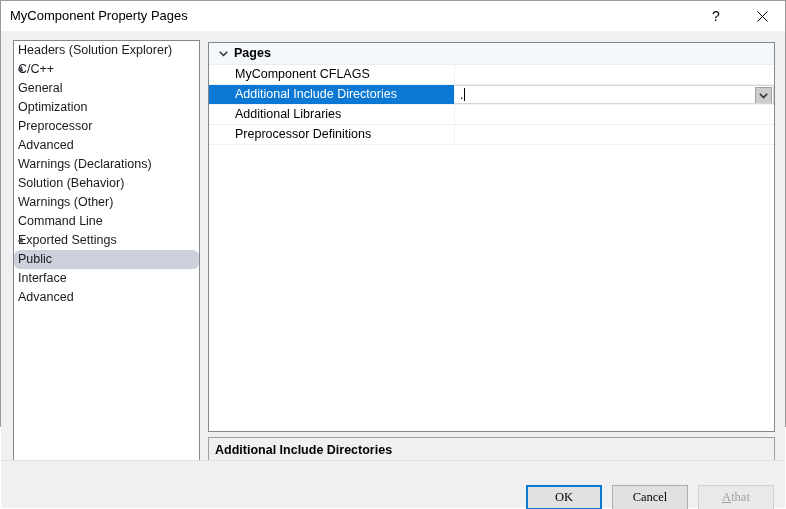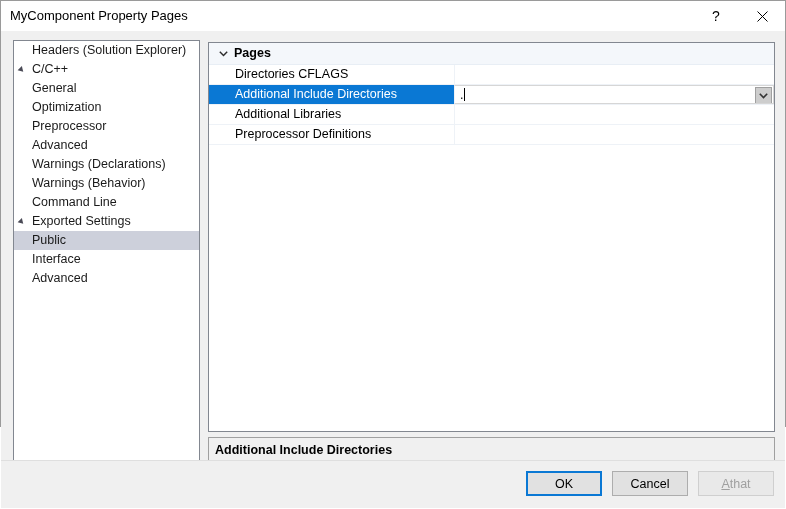--- a/index.html
+++ b/index.html
@@ -86,32 +86,33 @@
     position: relative;
     height: 19px;
     line-height: 19px;
     white-space: nowrap;
     font-size: 12.5px;
     color: #1a1a1a;
     cursor: default;
   }
   .tree-row.selected {
     background: #cdd0db;
+    border-radius: 6px;
   }
   .tree-row .tw {
     position: absolute;
     left: 0; top: 0;
     width: 16px; height: 19px;
     display: flex;
     align-items: center;
     justify-content: center;
   }
   .tree-row .lbl {
     display: block;
-    padding-left: 18px;
+    padding-left: 4px;
   }
   .lvl0 { padding-left: 24px; }
   .lvl0i { padding-left: 18px; }
   .lvl1 { padding-left: 44px; }
   .expander {
     width: 0; height: 0;
     border-left: 5px solid #4a4a56;
     border-top: 3.5px solid transparent;
     border-bottom: 3.5px solid transparent;
     transform: rotate(45deg);
@@ -253,26 +254,26 @@
   
   .footer {
     position: absolute;
     left: 0; bottom: 0;
     width: 784px; height: 47px;
     background: #f0f0f0;
     border-top: 1px solid #dfdfdf;
   }
   .btn {
     position: absolute;
-    top: 10px;
+    top: 24px;
     width: 76px; height: 25px;
     background: #e1e1e1;
     border: 1px solid #adadad;
     box-sizing: border-box;
-    font-family: Liberation Sans, sans-serif;
+    font-family: Liberation Serif, serif;
     font-size: 12.5px;
     color: #000;
     cursor: default;
     padding: 0;
     display: flex;
     align-items: center;
     justify-content: center;
   }
   .btn.default {
     border: 2px solid #0a78d4;
@@ -329,21 +330,24 @@
       <div class="tree-row">
         <span class="lbl lvl1">Preprocessor</span>
       </div>
       <div class="tree-row">
         <span class="lbl lvl1">Advanced</span>
       </div>
       <div class="tree-row">
         <span class="lbl lvl1">Warnings (Declarations)</span>
       </div>
       <div class="tree-row">
-        <span class="lbl lvl1">Warnings (Behavior)</span>
+        <span class="lbl lvl1">Solution (Behavior)</span>
+      </div>
+      <div class="tree-row">
+        <span class="lbl lvl1">Warnings (Other)</span>
       </div>
       <div class="tree-row">
         <span class="lbl lvl1">Command Line</span>
       </div>
       <div class="tree-row">
         <span class="tw">
             <span class="expander"></span>
           </span>
         <span class="lbl lvl0i">Exported Settings</span>
       </div>
@@ -364,21 +368,21 @@
         <div class="grid-category">
           <span class="cat-chevron">
             <svg width="9" height="6" viewBox="0 0 9 6">
               <polyline points="0.8,0.8 4.5,4.6 8.2,0.8" fill="none" stroke="#2b2b2b" stroke-width="1.4"></polyline>
             </svg>
           </span>
           <span class="cat-label">Pages</span>
         </div>
 
         <div class="grid-row">
-          <span class="namecell">Directories CFLAGS</span>
+          <span class="namecell">MyComponent CFLAGS</span>
           <span class="valuecell"></span>
         </div>
 
         <div class="grid-row selected editing">
           <span class="namecell">Additional Include Directories</span>
           <span class="valuecell"><span>.</span><span class="caret"></span>
             <button class="dropdown-btn">
               <svg width="9" height="6" viewBox="0 0 9 6">
                 <polyline points="0.8,0.8 4.5,4.6 8.2,0.8" fill="none" stroke="#333" stroke-width="1.6"></polyline>
               </svg>

